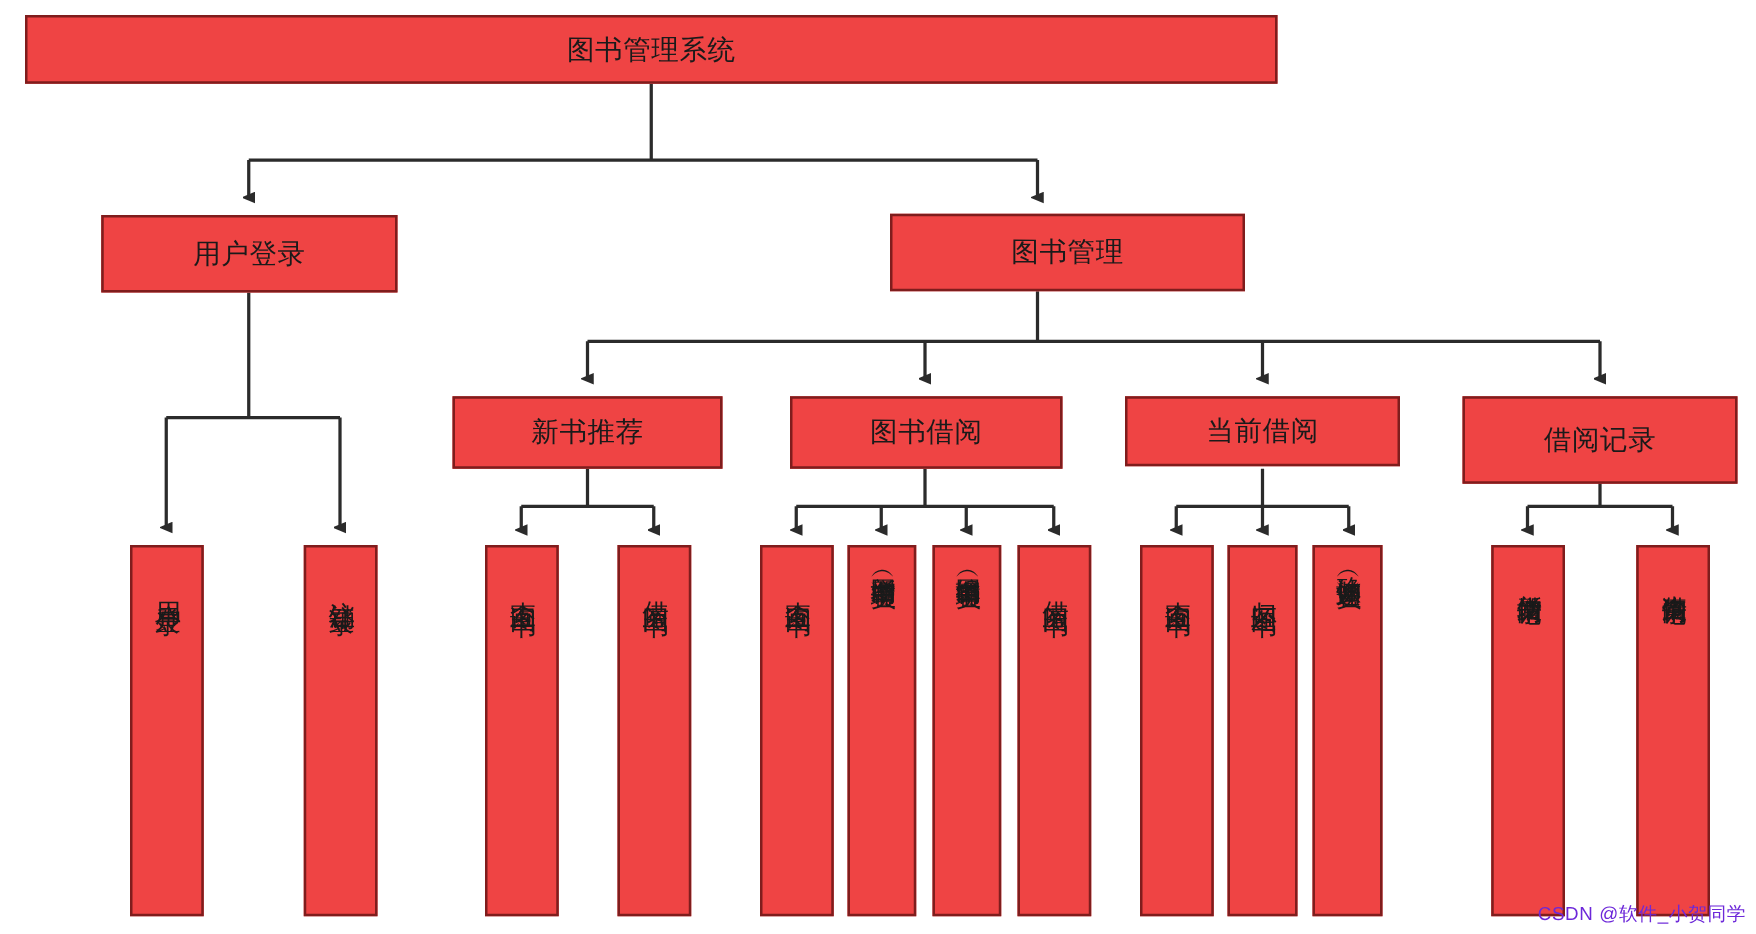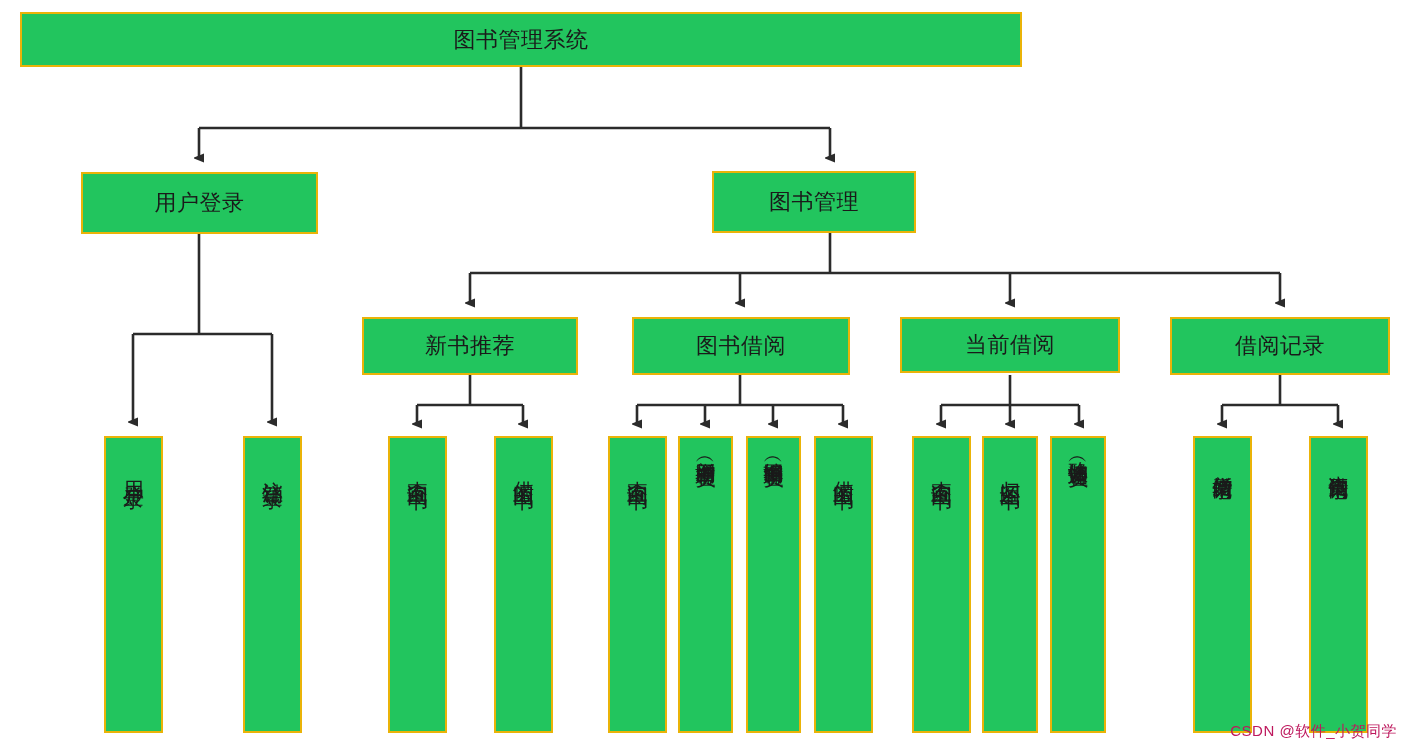--- a/index.html
+++ b/index.html
@@ -22,22 +22,22 @@
     position: absolute;
     left: 0;
     top: 0;
     width: 1405px;
     height: 747px;
     pointer-events: none;
   }
   .node {
     position: absolute;
     box-sizing: border-box;
-    background: #22c55e;
-    border: 2px solid #eab308;
+    background: #ef4444;
+    border: 2px solid #7f1d1d;
     display: flex;
     align-items: center;
     justify-content: center;
     text-align: center;
     color: #1a1a1a;
   }
   .node .label {
     display: block;
     line-height: 1.18;
     letter-spacing: 0.5px;
@@ -65,21 +65,21 @@
   }
   .node.v.tall .label {
     font-size: 20px;
     letter-spacing: 1px;
   }
   #watermark {
     position: absolute;
     right: 8px;
     bottom: 6px;
     font-size: 15px;
-    color: #be185d;
+    color: #6d28d9;
     white-space: nowrap;
     letter-spacing: 0.5px;
   }
 </style>
 </head>
 <body>
 
 <div id="diagram-root">
 
   <svg id="connectors" viewBox="0 0 1405 747" xmlns="http://www.w3.org/2000/svg">
@@ -132,34 +132,34 @@
     </g>
   </svg>
 
   <div class="node h root" style="left:20px; top:12px; width:1002px; height:55px;">
     <span class="label">图书管理系统</span>
   </div>
 
   <div class="node h" style="left:81px; top:172px; width:237px; height:62px;">
     <span class="label">用户登录</span>
   </div>
-  <div class="node h" style="left:712px; top:171px; width:204px; height:62px;">
+  <div class="node h" style="left:712px; top:171px; width:284px; height:62px;">
     <span class="label">图书管理</span>
   </div>
 
   <div class="node h" style="left:632px; top:317px; width:218px; height:58px;">
     <span class="label">图书借阅</span>
   </div>
   <div class="node h" style="left:362px; top:317px; width:216px; height:58px;">
     <span class="label">新书推荐</span>
   </div>
   <div class="node h" style="left:900px; top:317px; width:220px; height:56px;">
     <span class="label">当前借阅</span>
   </div>
-  <div class="node h" style="left:1170px; top:317px; width:220px; height:58px;">
+  <div class="node h" style="left:1170px; top:317px; width:220px; height:70px;">
     <span class="label">借阅记录</span>
   </div>
 
   <div class="node v" style="left:104px; top:436px; width:59px; height:297px;">
     <span class="label">用户登录</span>
   </div>
   <div class="node v" style="left:243px; top:436px; width:59px; height:297px;">
     <span class="label">注销登录</span>
   </div>
 

